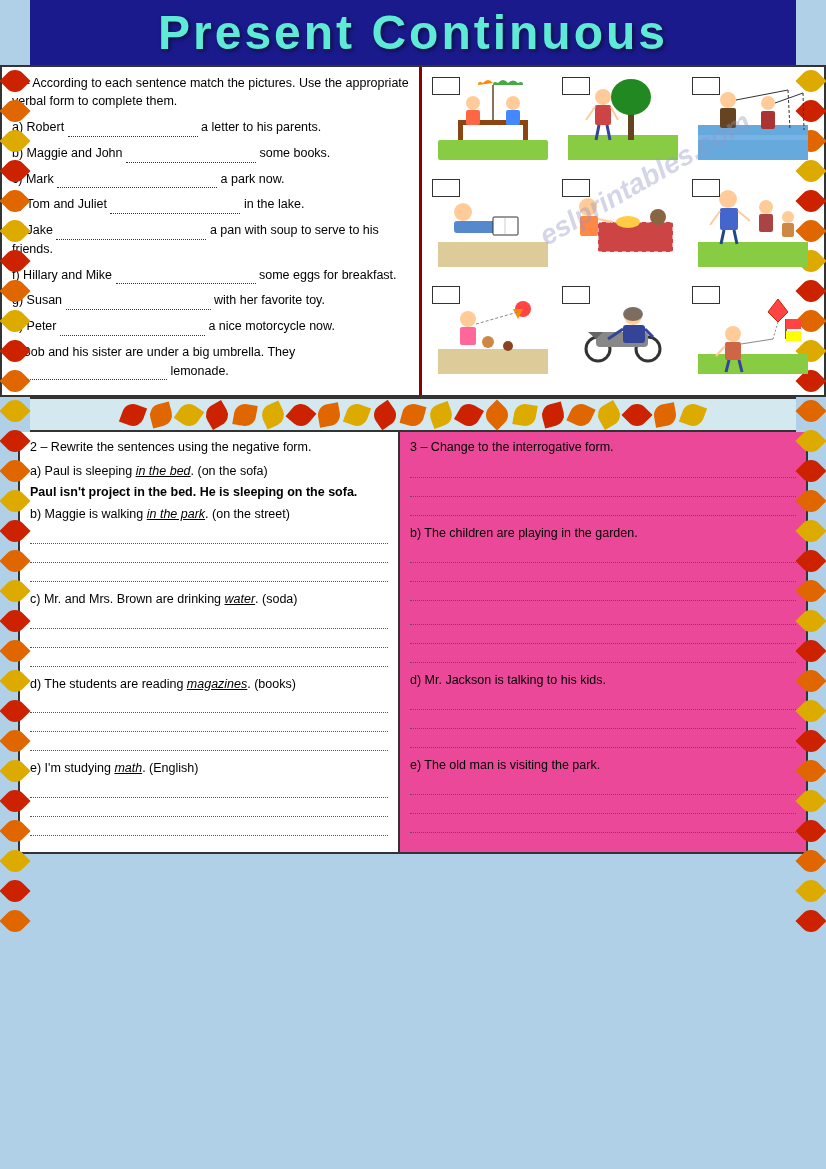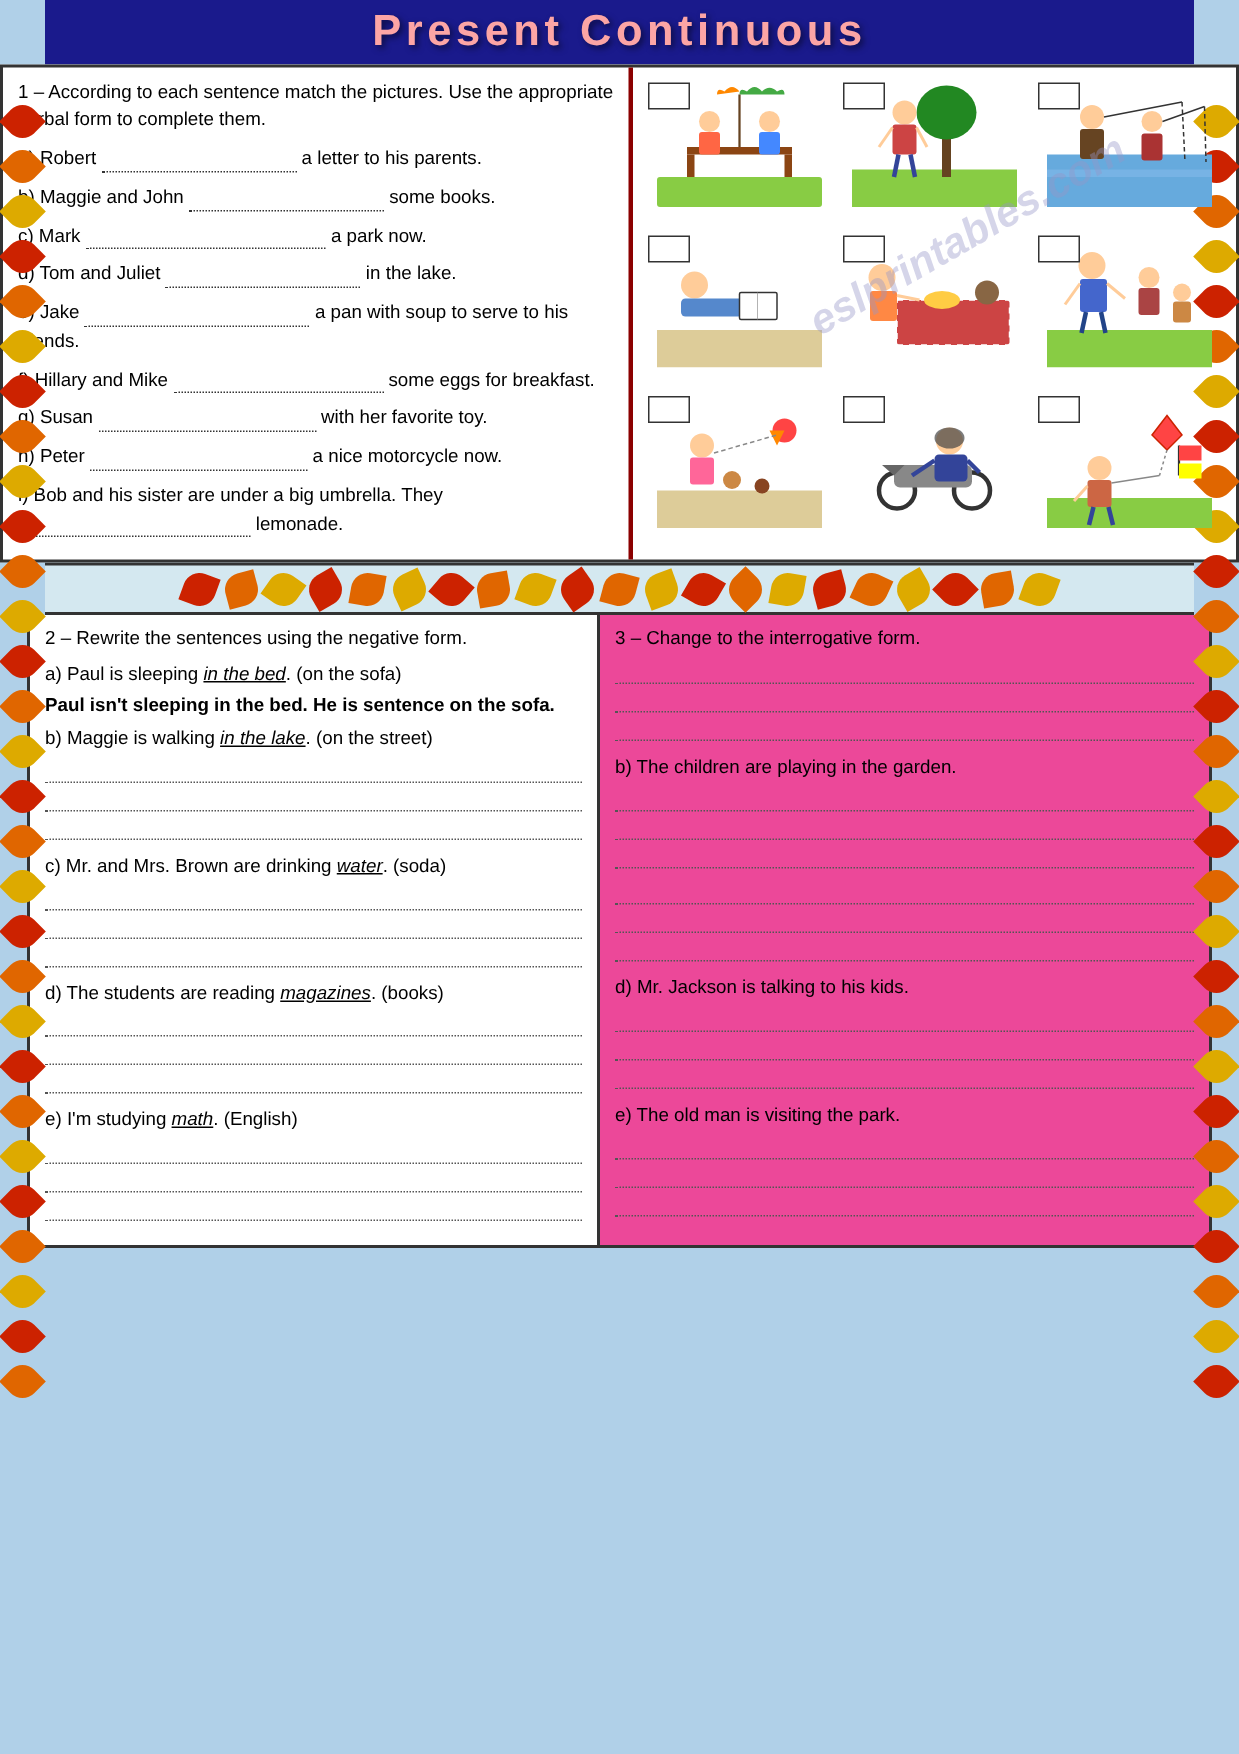--- a/index.html
+++ b/index.html
@@ -168,23 +168,23 @@
     
     .title-container {
       background: #1a1a8c;
       margin: 0 30px 0 30px;
       padding: 5px 10px;
       text-align: center;
     }
 
     .page-title {
       font-family: Impact, 'Arial Black', sans-serif;
-      font-size: 29px;
+      font-size: 48px;
       font-weight: 900;
-      color: #fca5a5;
+      color: #5eead4;
       text-shadow: 2px 2px 4px rgba(0,0,0,0.5);
       letter-spacing: 3px;
     }
 
     
     .watermark {
       position: absolute;
       right: 60px;
       bottom: 200px;
       font-size: 28px;
@@ -505,25 +505,25 @@
 
 <div class="bottom-sections">
 
   <div class="section2">
     <div class="section-title">2 – Rewrite the sentences using the negative form.</div>
 
     <div class="exercise-sentence">
       <span>a)  Paul is sleeping <span class="underline">in the bed</span>. (on the sofa)</span>
     </div>
     <div class="bold-answer">
-      Paul isn't sleeping in the bed. He is sentence on the sofa.
-    </div>
-
-    <div class="exercise-sentence">
-      b)  Maggie is walking <span class="underline">in the lake</span>. (on the street)
+      Paul isn't project in the bed. He is sleeping on the sofa.
+    </div>
+
+    <div class="exercise-sentence">
+      b)  Maggie is walking <span class="underline">in the park</span>. (on the street)
     </div>
     <div class="answer-lines-block">
       <span class="answer-line"></span>
       <span class="answer-line"></span>
       <span class="answer-line"></span>
     </div>
 
     <div class="exercise-sentence">
       c)  Mr. and Mrs. Brown are drinking <span class="underline">water</span>. (soda)
     </div>

